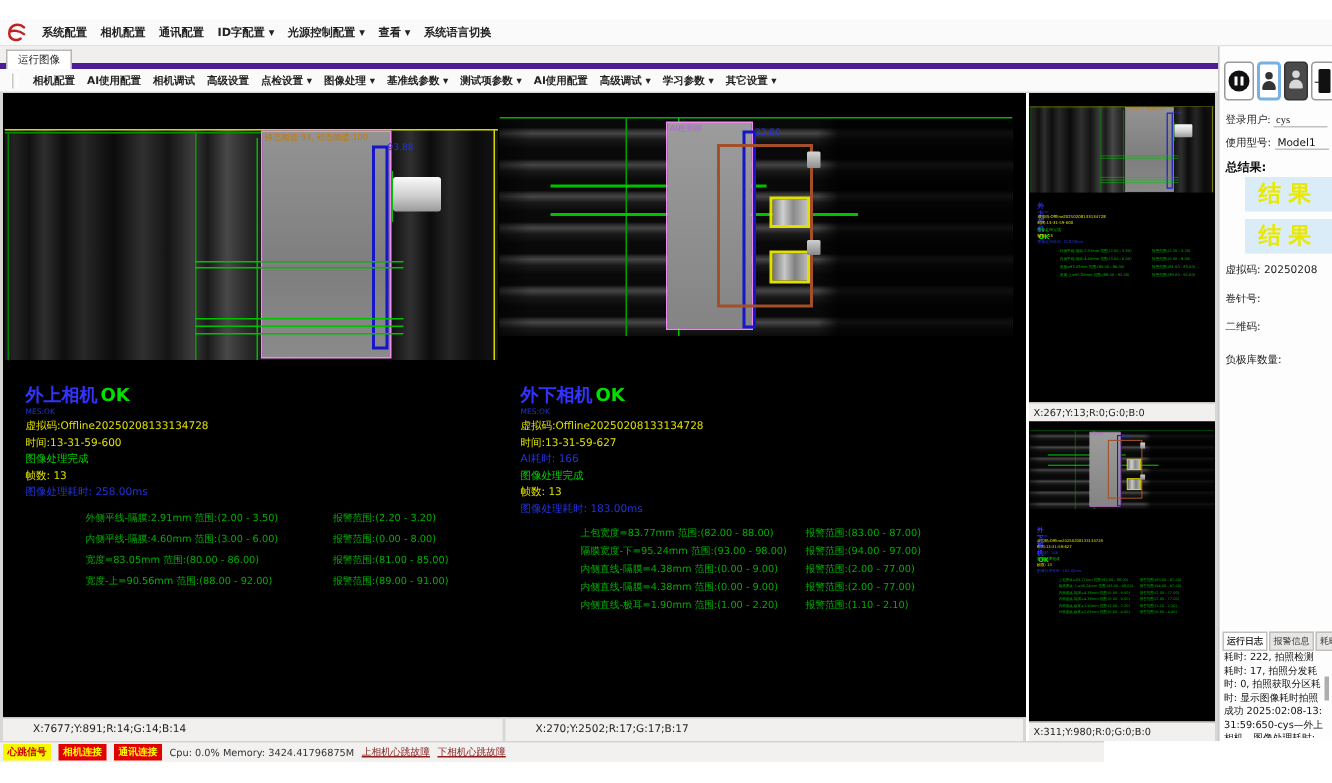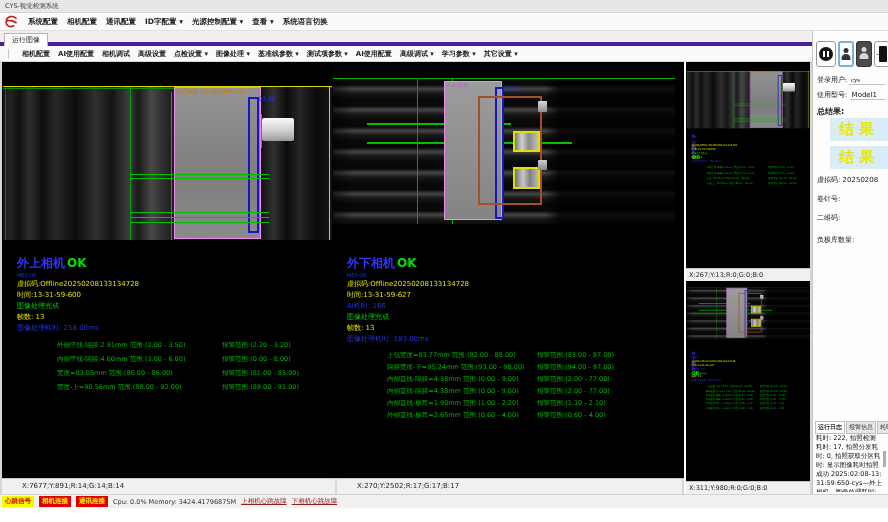--- a/index.html
+++ b/index.html
@@ -141,38 +141,35 @@
   .result-box{position:absolute;left:17px;width:58px;height:23px;background:#d9ecf7;
               color:#e8e800;font-size:15px;font-weight:bold;text-align:center;line-height:23px;letter-spacing:5px;}
   #log-tabs{position:absolute;left:2px;top:390px;display:flex;gap:1px;}
   .log-tab{font-size:6px;color:#333;background:#e8e6e4;border:1px solid #c2c0be;padding:1px 2px;white-space:nowrap;}
   .log-tab.active{background:#ffffff;font-weight:bold;}
   #log-text{position:absolute;left:3px;top:403px;width:66px;height:58px;font-size:6.5px;line-height:9px;color:#111;
             overflow:hidden;word-break:break-all;}
   #log-scroll{position:absolute;right:2px;top:420px;width:3px;height:16px;background:#b0aeac;}
 
   
-  #statusbar{left:0;top:494px;width:888px;height:14px;background:#f2f1f0;border-top:1px solid #d5d3d1;
+  #statusbar{left:0;top:494px;width:736px;height:14px;background:#f2f1f0;border-top:1px solid #d5d3d1;
              display:flex;align-items:center;gap:5px;padding-left:2px;box-sizing:border-box;font-size:6.5px;}
   .badge-y{background:#f7f700;color:#cc0000;padding:1px 3px;font-weight:bold;}
   .badge-r{background:#e00000;color:#ffff00;padding:1px 3px;font-weight:bold;}
   .sys-text{color:#333;}
   .fault{color:#8b2020;text-decoration:underline;}
 
   
   #logo{width:15px;height:14px;flex:0 0 auto;}
 </style>
 </head>
 <body>
 
 <div id="app">
 
-  <div class="abs" id="titlebar">
-    <span>CYS-视觉检测系统</span>
-  </div>
 
   <div class="abs" id="menubar">
     <svg id="logo" viewBox="0 0 20 18">
       <path d="M16 4 C12 0,4 1,3 8 C2 14,8 17,13 14 M3 8 C6 6,12 7,16 10" stroke="#c02222" fill="none" stroke-width="2.2" stroke-linecap="round"></path>
     </svg>
     <span class="menu-item">系统配置</span>
     <span class="menu-item">相机配置</span>
     <span class="menu-item">通讯配置</span>
     <span class="menu-item">ID字配置 ▾</span>
     <span class="menu-item">光源控制配置 ▾</span>
@@ -274,21 +271,20 @@
           <div class="t-line c-blue">AI耗时: 166</div>
           <div class="t-line c-green">图像处理完成</div>
           <div class="t-line c-yellow">帧数: 13</div>
           <div class="t-line c-blue">图像处理耗时: 183.00ms</div>
           <div class="meas">
             <div class="meas-row rrow"><span class="m1">上包宽度=83.77mm 范围:(82.00 - 88.00)</span><span class="m2">报警范围:(83.00 - 87.00)</span></div>
             <div class="meas-row rrow"><span class="m1">隔膜宽度-下=95.24mm 范围:(93.00 - 98.00)</span><span class="m2">报警范围:(94.00 - 97.00)</span></div>
             <div class="meas-row rrow"><span class="m1">内侧直线-隔膜=4.38mm 范围:(0.00 - 9.00)</span><span class="m2">报警范围:(2.00 - 77.00)</span></div>
             <div class="meas-row rrow"><span class="m1">内侧直线-隔膜=4.38mm 范围:(0.00 - 9.00)</span><span class="m2">报警范围:(2.00 - 77.00)</span></div>
             <div class="meas-row rrow"><span class="m1">内侧直线-极耳=1.90mm 范围:(1.00 - 2.20)</span><span class="m2">报警范围:(1.10 - 2.10)</span></div>
-            <div class="meas-row rrow"><span class="m1">外侧直线-极耳=2.65mm 范围:(0.60 - 4.00)</span><span class="m2">报警范围:(0.60 - 4.00)</span></div>
           </div>
         </div>
       </div>
     </div>
     <div class="view-status" id="status-right">X:270;Y:2502;R:17;G:17;B:17</div>
 
     <div class="abs" id="mini-col">
       <div class="mini-body" id="mini1">
           <div class="view-inner">
         <div class="cam-img" id="cam-left">

